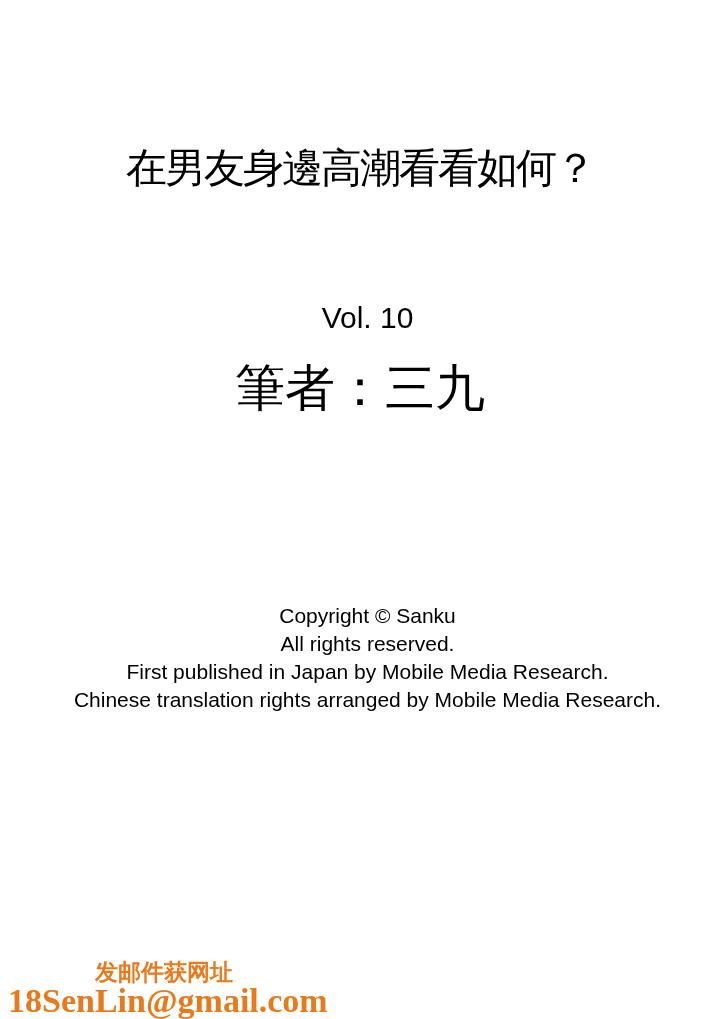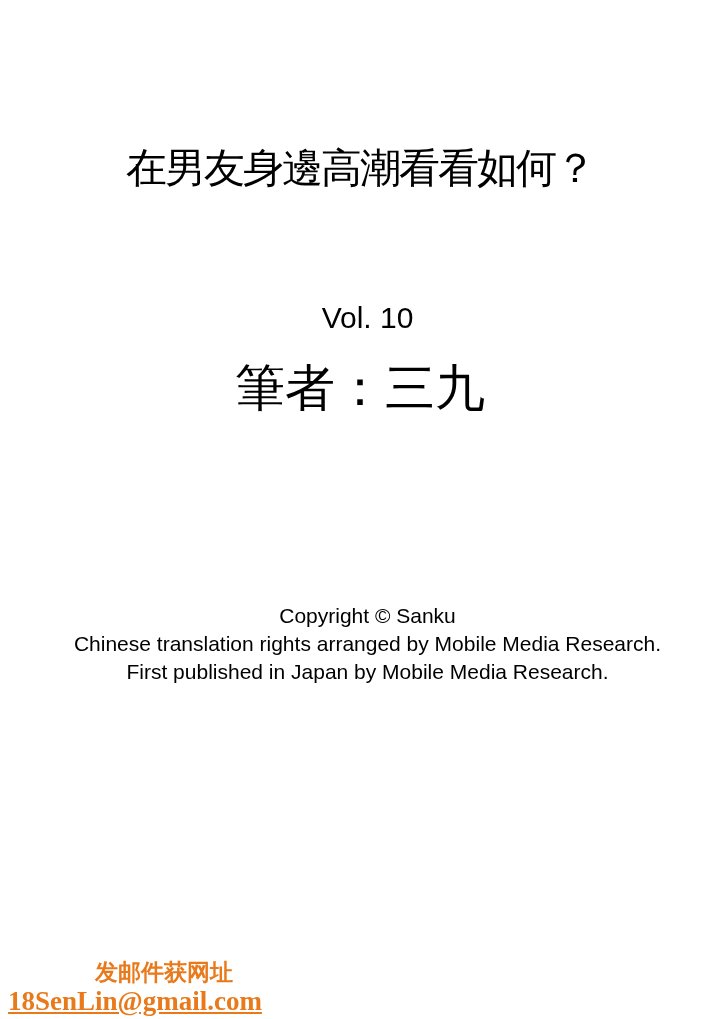--- a/index.html
+++ b/index.html
@@ -75,44 +75,44 @@
     text-align: right;
     padding-right: 2px;
     font-size: 23px;
     line-height: 28px;
     font-weight: bold;
     font-family: "DejaVu Sans", "Liberation Sans", sans-serif;
     white-space: nowrap;
   }
   .watermark-email {
     text-align: center;
-    font-size: 27px;
+    font-size: 34px;
     line-height: 30px;
     font-weight: bold;
     font-family: "Liberation Serif", "DejaVu Serif", serif;
     white-space: nowrap;
-    text-decoration: underline;
   }
 </style>
 </head>
 <body>
 
 <div class="page" style="background: rgb(255, 255, 255); color: rgb(0, 0, 0);">
 
   <div class="centered-line series-title">在男友身邊高潮看看如何？</div>
 
 
   <div class="centered-line volume-label">Vol. 10</div>
 
   <div class="centered-line author-credit">筆者：三九</div>
 
   <div class="copyright-block">
     <div class="copyright-line">Copyright © Sanku</div>
+    <div class="copyright-line">All rights reserved.</div>
+    <div class="copyright-line">First published in Japan by Mobile Media Research.</div>
     <div class="copyright-line">Chinese translation rights arranged by Mobile Media Research.</div>
-    <div class="copyright-line">First published in Japan by Mobile Media Research.</div>
   </div>
 
   <div class="watermark-footer">
     <div class="watermark-cta">发邮件获网址</div>
     <div class="watermark-email">18SenLin@gmail.com</div>
   </div>
 
 </div>
 
 </body></html>

